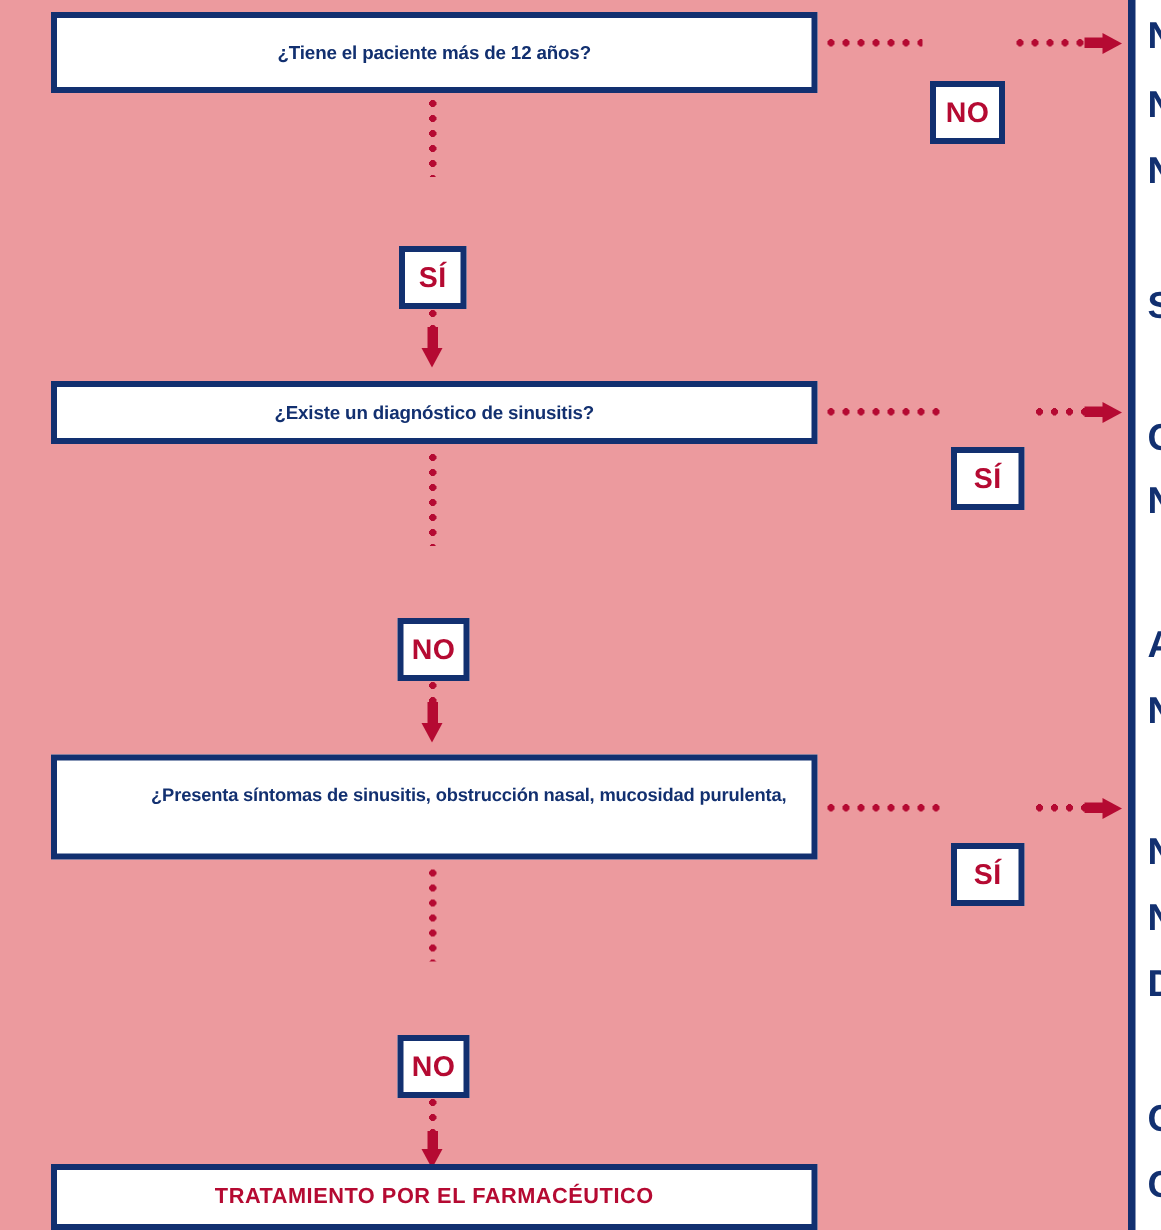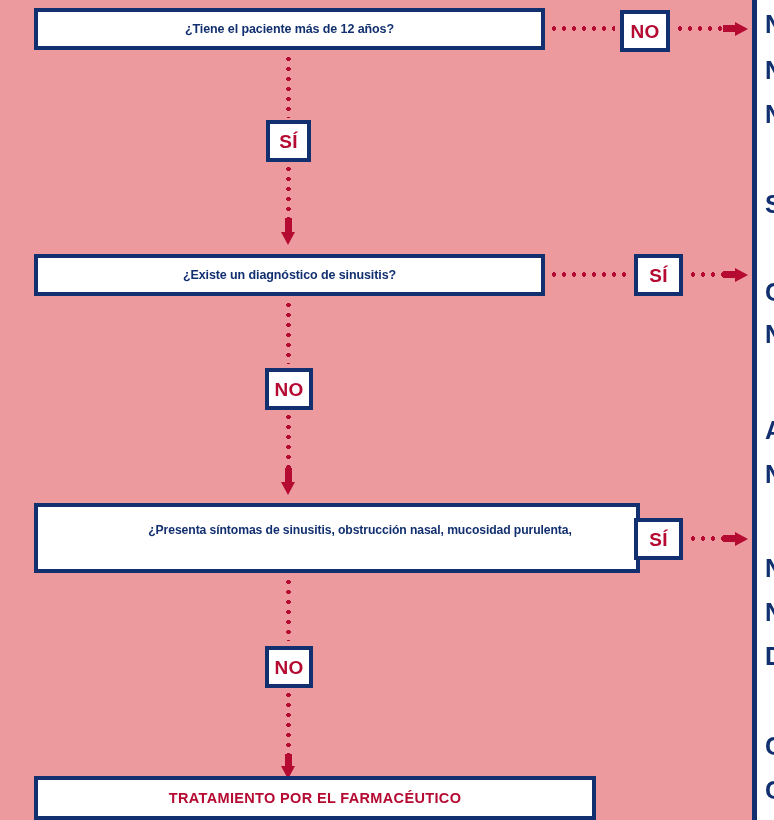--- a/index.html
+++ b/index.html
@@ -43,20 +43,21 @@
 
   
   .badge {
     position:absolute;
     background:#ffffff;
     border:4px solid #123070;
     display:flex;
     align-items:center;
     justify-content:center;
     z-index:6;
+    margin-top:44px;
   }
   .badge-text {
     color:#b50a32;
     font-weight:bold;
     font-size:19px;
     letter-spacing:0.3px;
     line-height:1;
   }
 
   
@@ -125,21 +126,21 @@
     font-size:25px;
     line-height:1;
     white-space:nowrap;
   }
 </style>
 </head>
 <body>
 
 <div id="chart">
 
-  <div class="node" style="left:34px; top:8px; width:511px; height:42px;">
+  <div class="node" style="left:34px; top:8px; width:511px; height:54px;">
     <span class="node-text">¿Tiene el paciente más de 12 años?</span>
   </div>
 
   <div class="conn-h" style="left:549px; top:26px; width:66px;"></div>
   <div class="conn-h" style="left:675px; top:26px; width:58px;"></div>
   <div class="arrow-stem-h" style="left:723px; top:25px; width:14px;"></div>
   <div class="arrow-r" style="left:735px; top:22px;"></div>
 
   <div class="badge" style="left:620px; top:10px; width:50px; height:42px;">
     <span class="badge-text">NO</span>
@@ -167,21 +168,21 @@
   </div>
 
   <div class="conn-v" style="left:286px; top:300px; height:64px;"></div>
   <div class="badge" style="left:265px; top:368px; width:48px; height:42px;">
     <span class="badge-text">NO</span>
   </div>
   <div class="conn-v" style="left:286px; top:412px; height:58px;"></div>
   <div class="arrow-stem-v" style="left:285px; top:468px; height:16px;"></div>
   <div class="arrow-d" style="left:281px; top:482px;"></div>
 
-  <div class="node multiline" style="left:34px; top:503px; width:606px; height:70px;padding-left:46px;">
+  <div class="node multiline" style="left:34px; top:503px; width:511px; height:70px;padding-left:46px;">
     <span class="node-text">
       <span>¿Presenta síntomas de sinusitis, obstrucción nasal, mucosidad purulenta,</span><br>
       <br>
     </span>
   </div>
 
   <div class="conn-h" style="left:549px; top:536px; width:80px;"></div>
   <div class="conn-h" style="left:688px; top:536px; width:45px;"></div>
   <div class="arrow-stem-h" style="left:723px; top:535px; width:14px;"></div>
   <div class="arrow-r" style="left:735px; top:532px;"></div>
@@ -191,21 +192,21 @@
   </div>
 
   <div class="conn-v" style="left:286px; top:577px; height:64px;"></div>
   <div class="badge" style="left:265px; top:646px; width:48px; height:42px;">
     <span class="badge-text">NO</span>
   </div>
   <div class="conn-v" style="left:286px; top:690px; height:66px;"></div>
   <div class="arrow-stem-v" style="left:285px; top:754px; height:14px;"></div>
   <div class="arrow-d" style="left:281px; top:766px;"></div>
 
-  <div class="node terminal" style="left:34px; top:776px; width:562px; height:44px;">
+  <div class="node terminal" style="left:34px; top:776px; width:511px; height:44px;">
     <span class="node-text">TRATAMIENTO POR EL FARMACÉUTICO</span>
   </div>
 
   <div id="side-panel">
     <span class="side-line" style="top:12px;">N</span>
     <span class="side-line" style="top:58px;">N</span>
     <span class="side-line" style="top:102px;">N</span>
     <span class="side-line" style="top:192px;">S</span>
     <span class="side-line" style="top:280px;">C</span>
     <span class="side-line" style="top:322px;">N</span>

